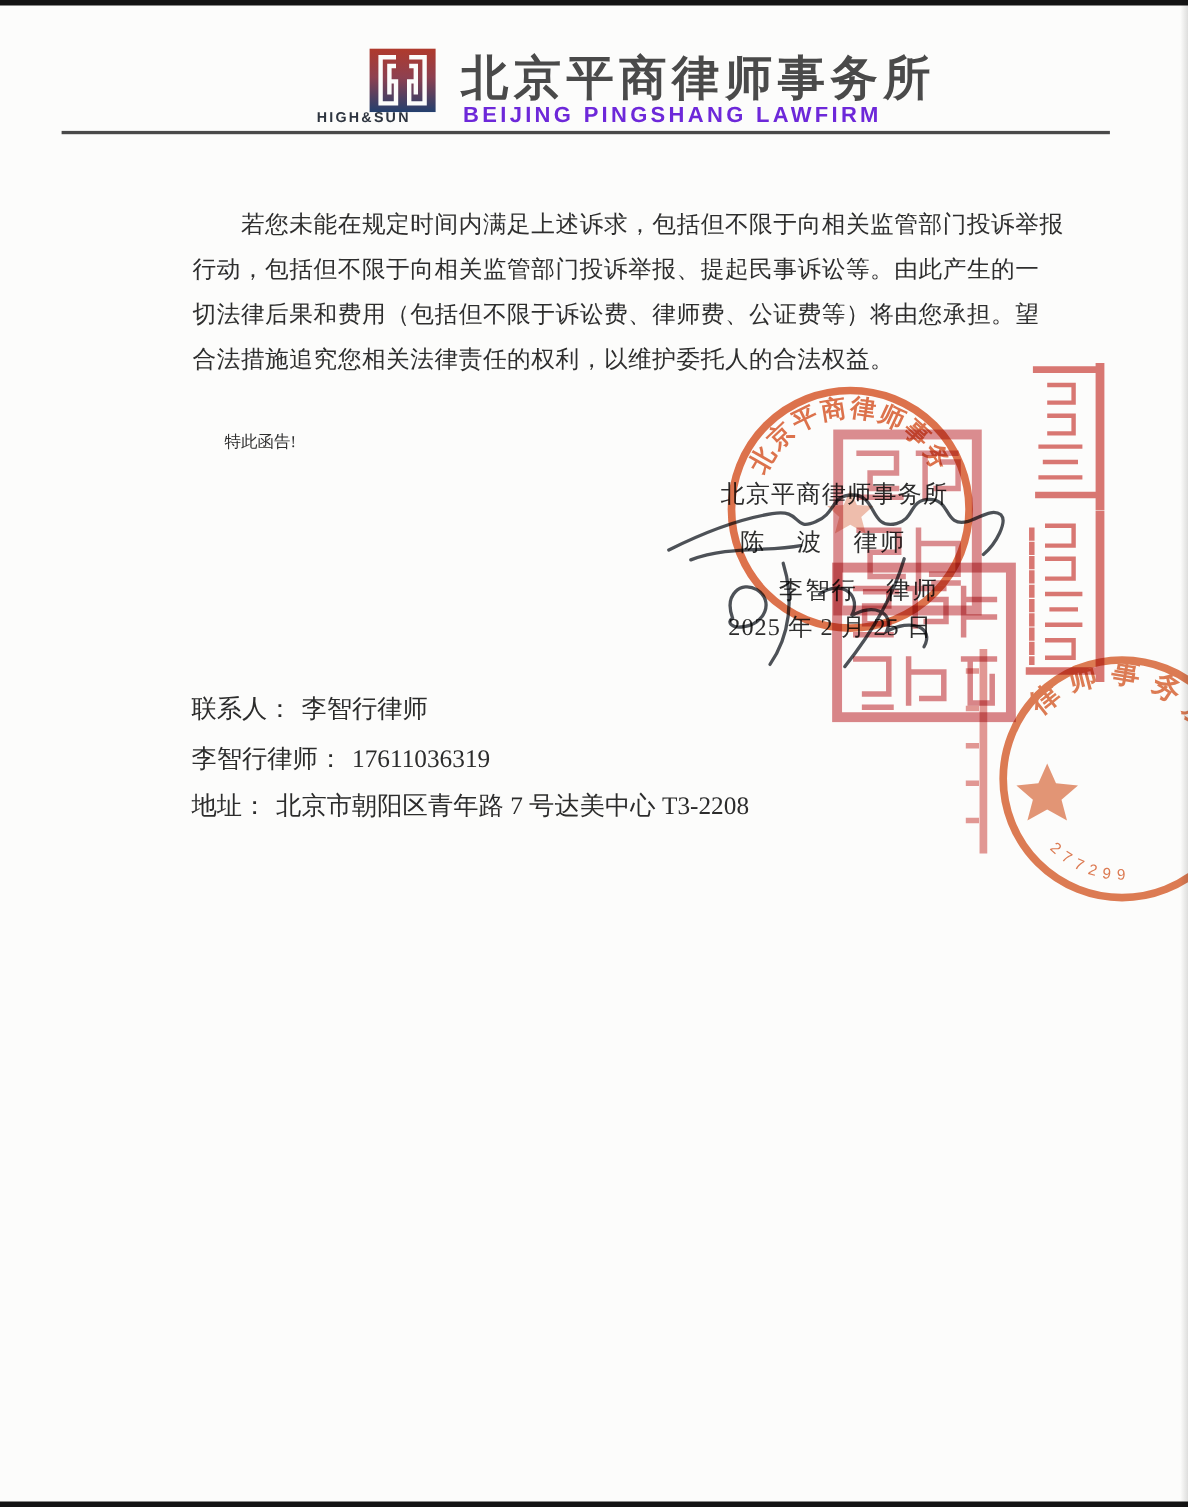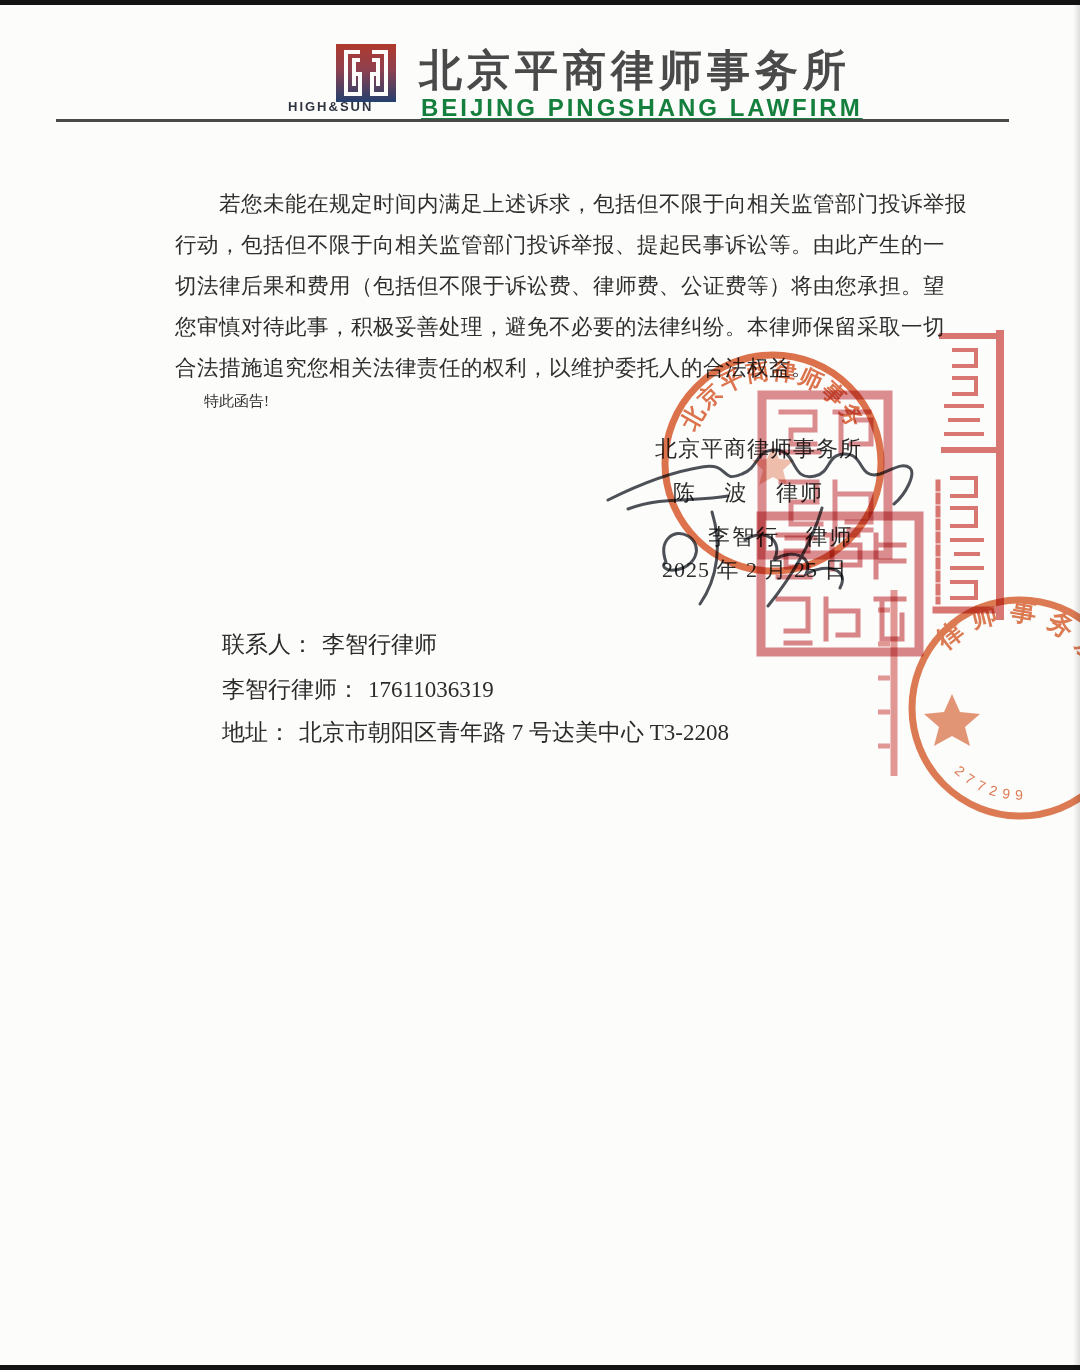--- a/index.html
+++ b/index.html
@@ -13,41 +13,41 @@
   .paper-edge{position:absolute;right:0;top:0;width:7px;height:100%;
     background:linear-gradient(to right,rgba(0,0,0,0),rgba(0,0,0,.12));}
 
   
   .logo{position:absolute;left:334px;top:44px;}
   .brand{position:absolute;left:288px;top:99px;width:160px;text-align:left;
     font-family:"Liberation Sans","DejaVu Sans",sans-serif;font-weight:bold;
     font-size:13px;letter-spacing:2px;color:#2e3540;}
   .title-cn{position:absolute;left:419px;top:42px;font-size:43px;font-weight:bold;
     letter-spacing:5px;color:#4a4a4a;font-family:"Liberation Sans","DejaVu Sans",sans-serif;}
-  .title-en{position:absolute;left:421px;top:94px;font-size:24px;font-weight:bold;
-    letter-spacing:3px;color:#15803d;font-family:"Liberation Sans","DejaVu Sans",sans-serif;text-decoration:underline;}
+  .title-en{position:absolute;left:421px;top:94px;font-size:20px;font-weight:bold;
+    letter-spacing:3px;color:#6d28d9;font-family:"Liberation Sans","DejaVu Sans",sans-serif;}
   .rule{position:absolute;left:56px;top:119px;width:953px;height:3px;background:#494949;}
 
   
   .para{position:absolute;left:175px;top:184px;width:745px;font-size:21.5px;
     line-height:41px;letter-spacing:.5px;color:#2e2e2e;}
   .para .line{white-space:nowrap;}
   .para .indent{padding-left:44px;}
   .closing{position:absolute;left:204px;top:392px;font-size:15px;color:#2e2e2e;}
 
   
   .sig-line{position:absolute;font-size:22px;color:#2d2d2d;white-space:nowrap;}
   .sig-firm{left:655px;top:434px;letter-spacing:1px;}
   .sig-l1{left:673px;top:478px;word-spacing:20px;letter-spacing:2px;}
   .sig-l2{left:676px;top:522px;word-spacing:18px;letter-spacing:2px;margin-left:32px;}
   .sig-date{left:662px;top:555px;letter-spacing:1px;}
 
   
   .contact-row{position:absolute;left:174px;font-size:23px;color:#2c2c2c;white-space:nowrap;}
-  .contact-row .lbl{margin-right:8px;margin-left:48px;}
+  .contact-row .lbl{margin-right:8px;}
   .c0{top:629px;} .c1{top:674px;} .c2{top:717px;}
 
   
   .stamp{position:absolute;mix-blend-mode:multiply;pointer-events:none;}
   .sig-ink{position:absolute;left:570px;top:412px;mix-blend-mode:multiply;}
 </style>
 </head>
 <body>
 
 <div class="page">
@@ -73,21 +73,20 @@
   </svg>
   <div class="brand">HIGH&amp;SUN</div>
   <div class="title-cn">北京平商律师事务所</div>
   <div class="title-en">BEIJING PINGSHANG LAWFIRM</div>
   <div class="rule"></div>
 
   <div class="para">
     <div class="line indent">若您未能在规定时间内满足上述诉求，包括但不限于向相关监管部门投诉举报</div>
     <div class="line">行动，包括但不限于向相关监管部门投诉举报、提起民事诉讼等。由此产生的一</div>
     <div class="line">切法律后果和费用（包括但不限于诉讼费、律师费、公证费等）将由您承担。望</div>
-    <div class="line">您审慎对待此事，积极妥善处理，避免不必要的法律纠纷。本律师保留采取一切</div>
     <div class="line">合法措施追究您相关法律责任的权利，以维护委托人的合法权益。</div>
   </div>
   <div class="closing">特此函告!</div>
 
   <div class="sig-line sig-firm">北京平商律师事务所</div>
   <div class="sig-line sig-l1">陈 波 律师</div>
   <div class="sig-line sig-l2">李智行 律师</div>
   <div class="sig-line sig-date">2025 年 2 月 25 日</div>
 
   <svg class="sig-ink" width="360" height="210" viewBox="0 0 360 210">

